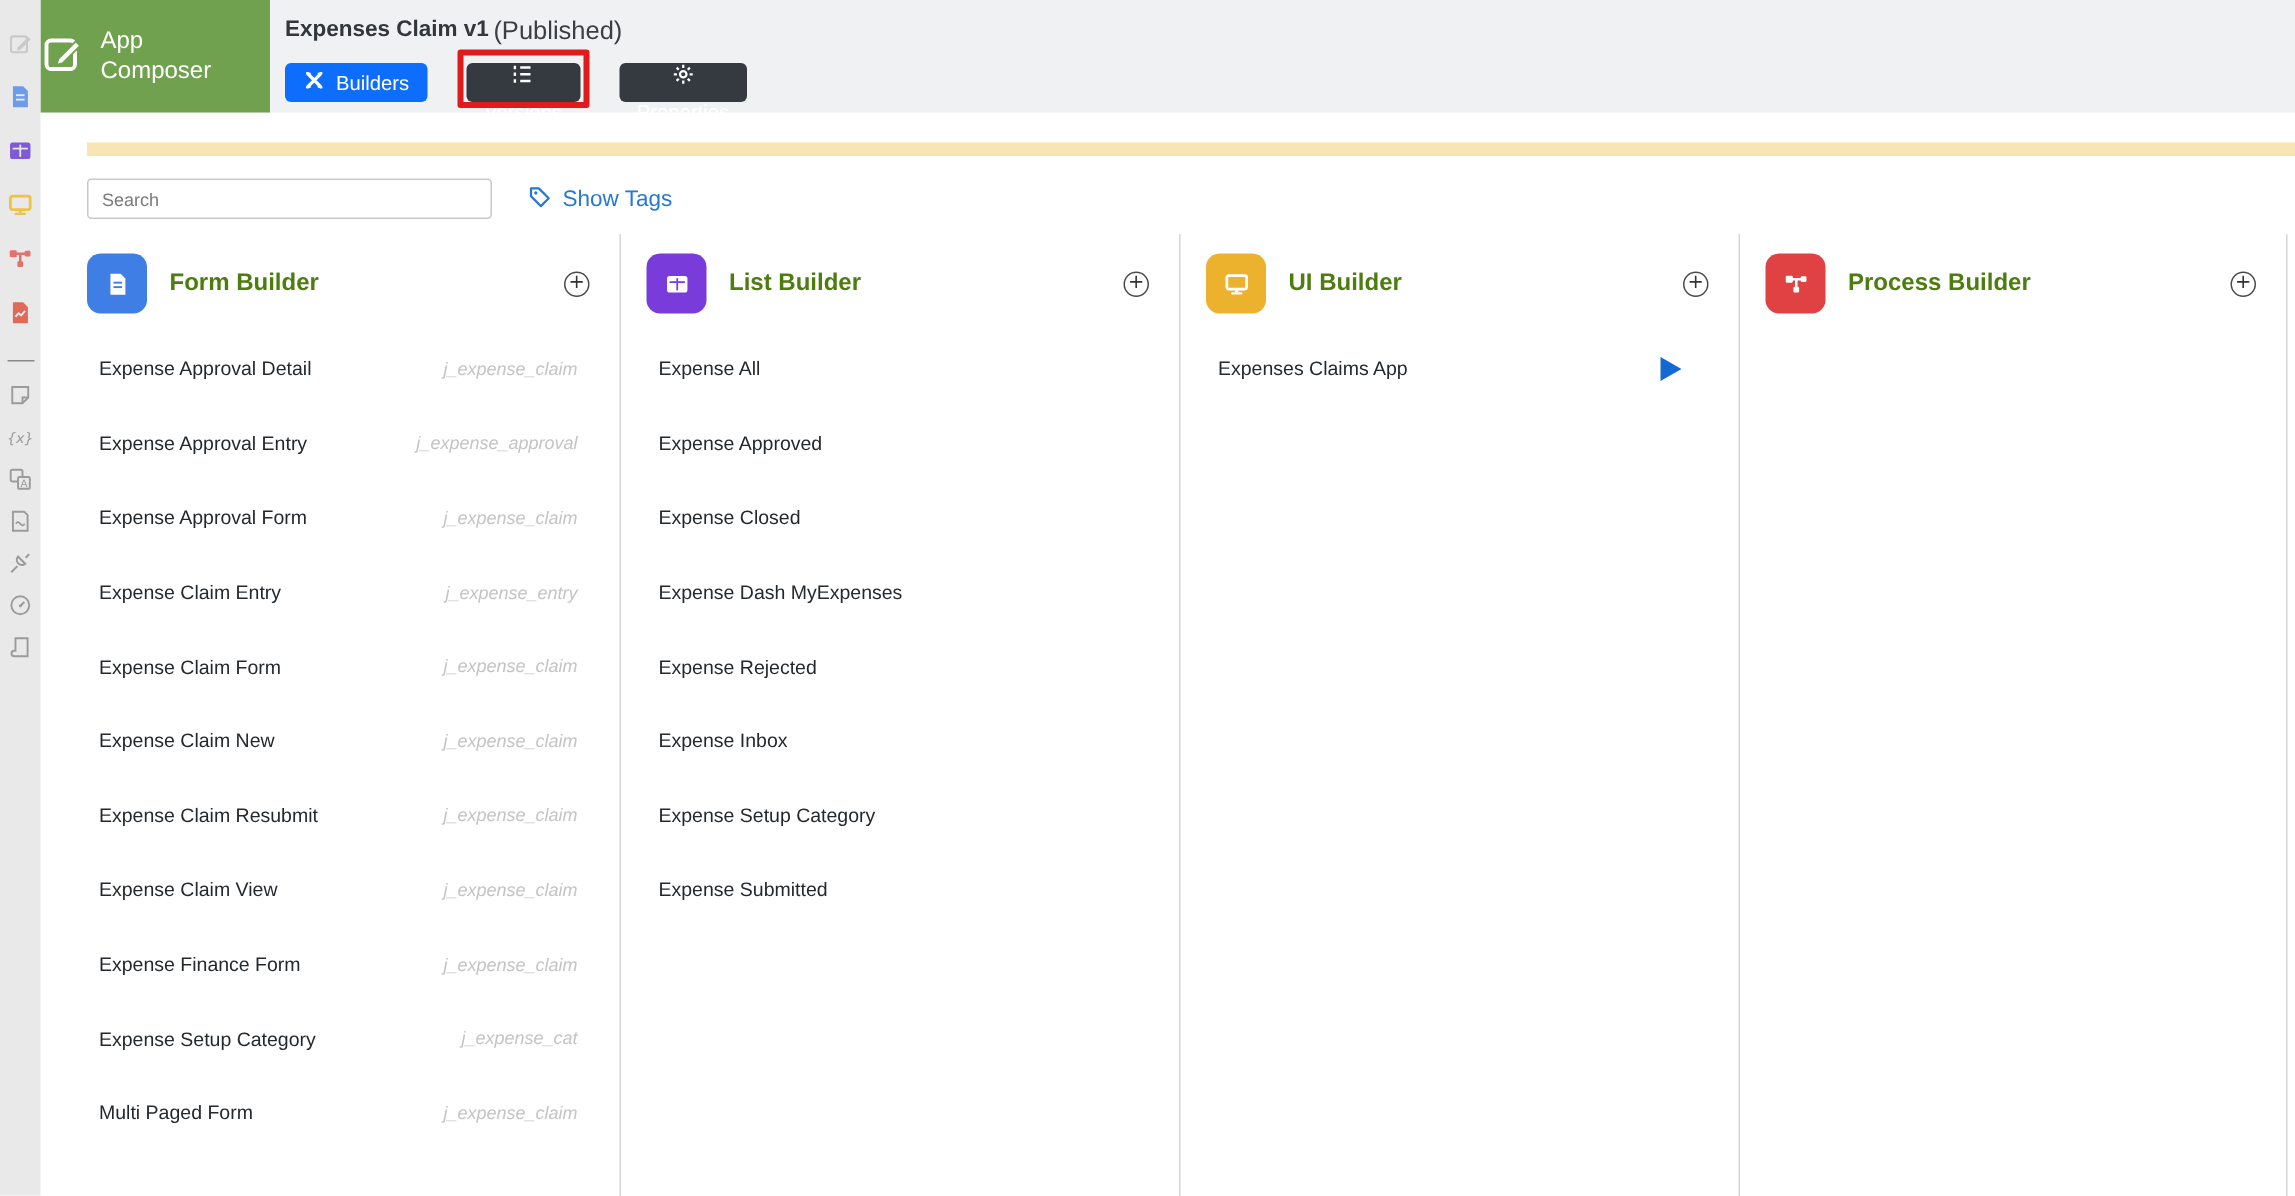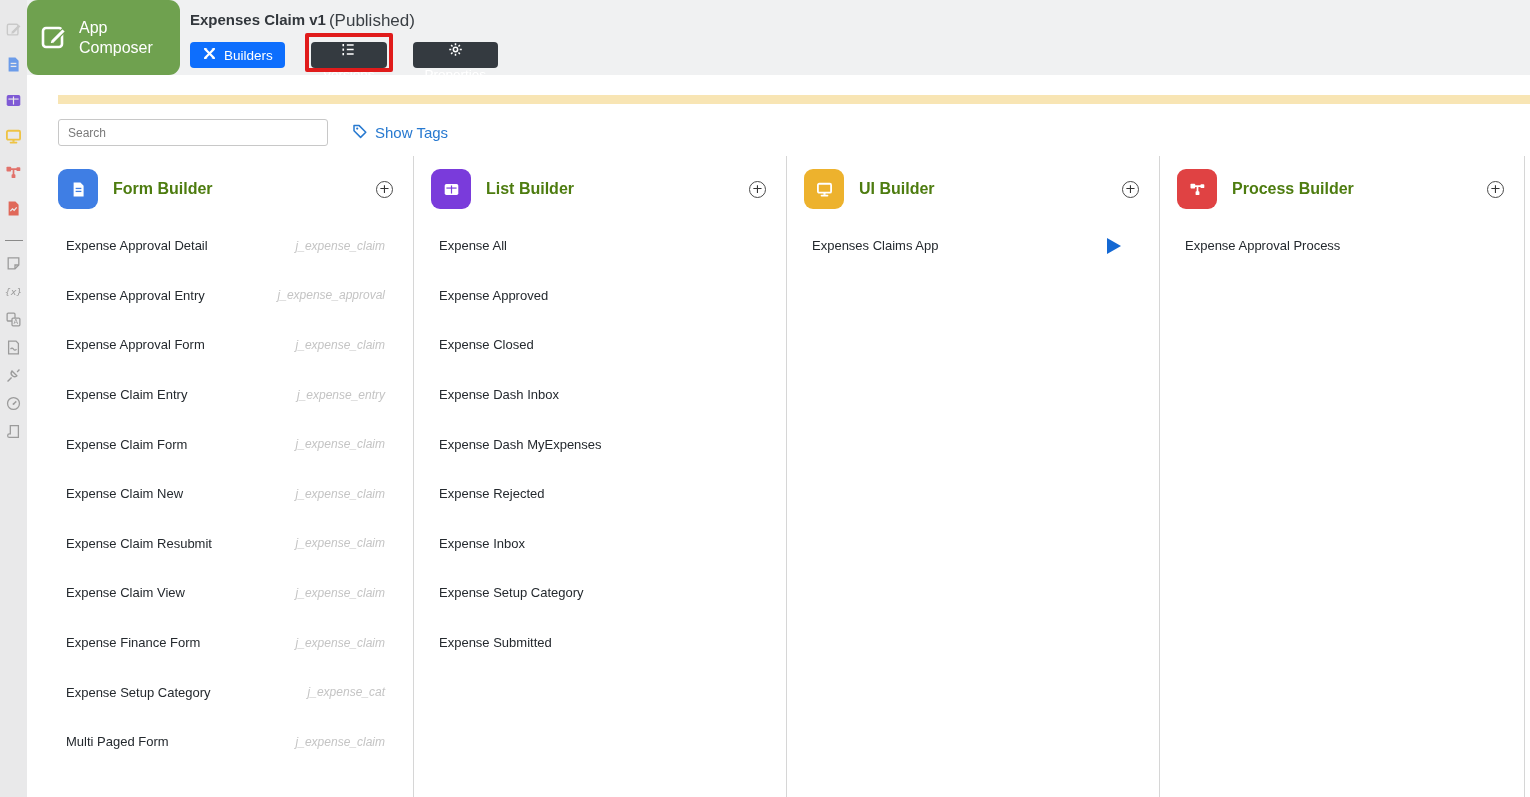--- a/index.html
+++ b/index.html
@@ -10,21 +10,21 @@
   .sidebar { position:absolute; left:0; top:0; width:27px; height:797px;
              background:#e9e9ea; z-index:5; display:flex; flex-direction:column; align-items:center; }
   .sb-pencil { margin-top:20px; margin-bottom:62px; }
   .sb-icon { width:17px; height:17px; margin-bottom:19px; display:flex; align-items:center; justify-content:center; }
   .sb-icon.gray { margin-bottom:11px; }
   .sb-divider { width:18px; border-top:1px solid #8a8a8a; margin:4px 0 14px; }
 
   
   .topband { position:absolute; left:0; top:0; width:1530px; height:75px; background:#f0f1f2; z-index:1; }
   .logo { position:absolute; left:27px; top:0; width:153px; height:75px; background:#6fa14f;
-          display:flex; align-items:center; gap:10px; padding-left:12px; z-index:2;border-radius:11px; }
+          display:flex; align-items:center; gap:10px; z-index:2; }
   .logo-text { color:#fff; font-size:16px; line-height:1.25; }
   .title-row { position:absolute; left:190px; top:11px; z-index:2; display:flex; align-items:flex-start; gap:3px; }
   .app-title { font-size:15px; font-weight:bold; color:#32373c; }
   .app-status { font-size:17px; color:#3a3f44; }
   .btn-row { position:absolute; left:190px; top:42px; z-index:2; display:flex; align-items:center; gap:26px; }
   .hbtn { height:26px; display:inline-flex; align-items:center; gap:7px; padding:0 12px;
           border:none; border-radius:4px; color:#fff; font-size:13.5px; cursor:pointer;
           font-family:"Liberation Sans", sans-serif; }
   .hbtn.blue { background:#0d6efd; }
   .hbtn.dark { background:#343a40;flex-direction:column; }
@@ -298,23 +298,20 @@
           <div class="item">
             <span class="item-label">Expense All</span>
           </div>
           <div class="item">
             <span class="item-label">Expense Approved</span>
           </div>
           <div class="item">
             <span class="item-label">Expense Closed</span>
           </div>
           <div class="item">
-            <span class="item-label">Expense Dash Inbox</span>
-          </div>
-          <div class="item">
             <span class="item-label">Expense Dash MyExpenses</span>
           </div>
           <div class="item">
             <span class="item-label">Expense Rejected</span>
           </div>
           <div class="item">
             <span class="item-label">Expense Inbox</span>
           </div>
           <div class="item">
             <span class="item-label">Expense Setup Category</span>
@@ -351,20 +348,15 @@
             <svg width="17" height="17" viewBox="0 0 16 16">
               <path d="M4 4.8h8M8 4.8v6" stroke="#fff" stroke-width="1.6" fill="none"></path>
               <rect x="1.4" y="2.6" width="4.4" height="4.4" rx="0.8" fill="#fff"></rect>
               <rect x="10.8" y="3" width="3.6" height="3.6" rx="0.8" fill="#fff"></rect>
               <rect x="6.2" y="9.6" width="3.6" height="3.6" rx="0.8" fill="#fff"></rect>
             </svg>
           </span>
         <span class="col-title">Process Builder</span>
         <button class="plus-btn">+</button>
       </div>
-      <div class="items">
-          <div class="item">
-            <span class="item-label">Expense Approval Process</span>
-          </div>
-        </div>
     </div>
   </div>
 </div>
 
 </body></html>

